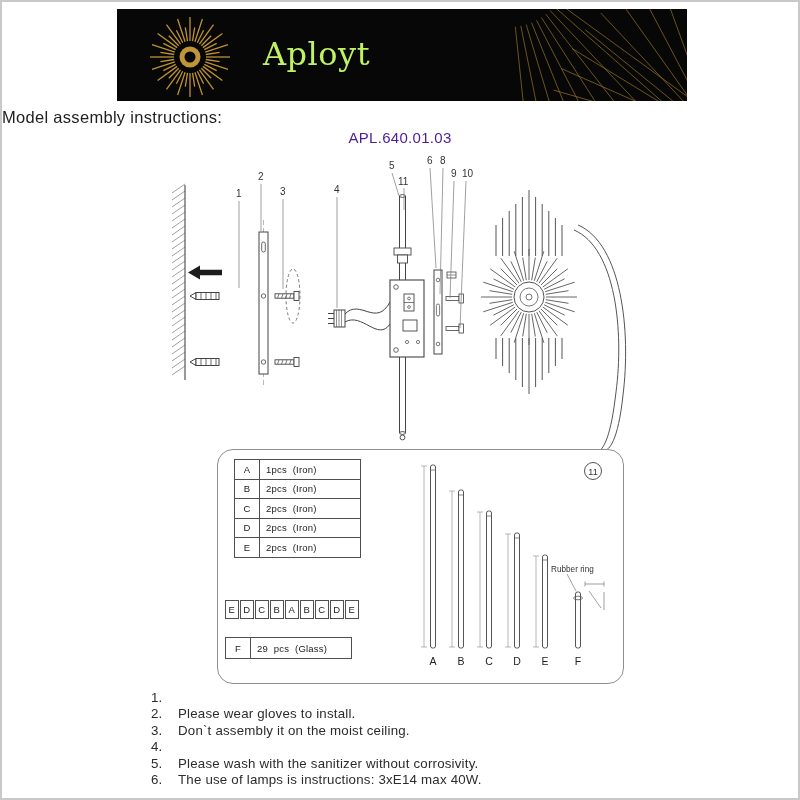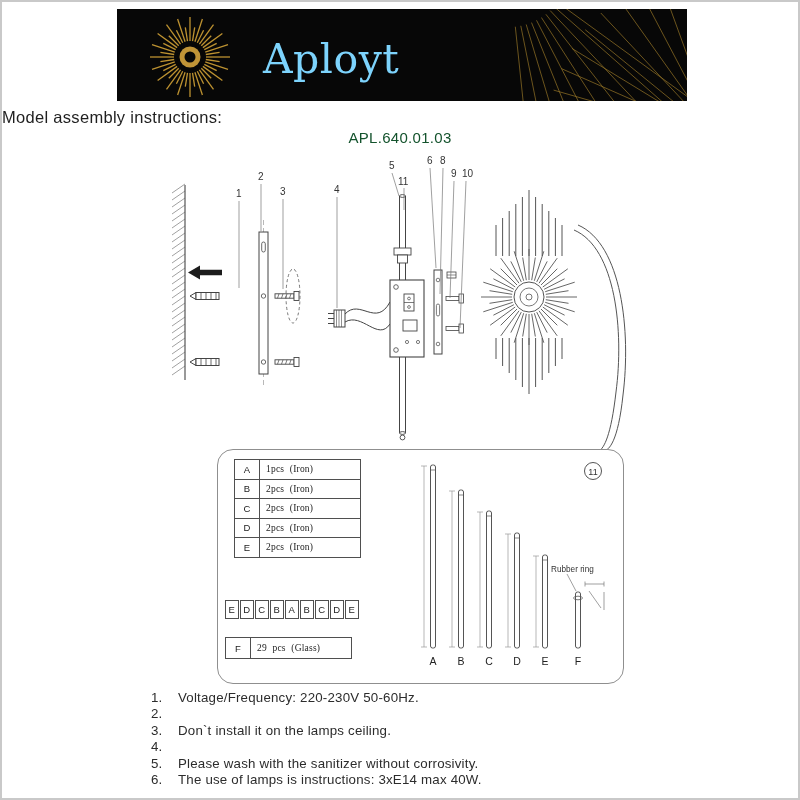--- a/index.html
+++ b/index.html
@@ -1,35 +1,35 @@
 <!DOCTYPE html>
 <html><head>
 <meta charset="utf-8">
 <style>
   * { margin:0; padding:0; box-sizing:border-box; }
   html,body { width:800px; height:800px; background:#ffffff; font-family:"Liberation Sans",sans-serif; }
   .page { position:relative; width:800px; height:800px; background:#fff; border:2px solid #c9c9c9; overflow:hidden; }
 
   .banner { position:absolute; left:115px; top:7px; width:570px; height:92px; background:#070707; overflow:hidden; }
   .logo-svg { position:absolute; left:28px; top:3px; }
-  .brand { position:absolute; left:146px; top:26px; font-family:"DejaVu Serif",serif; font-size:41px; color:#7dd3fc; letter-spacing:0.5px; }
+  .brand { position:absolute; left:146px; top:26px; font-family:"DejaVu Serif",serif; font-size:32px; color:#bef264; letter-spacing:0.5px; }
   .banner-rays { position:absolute; left:0; top:0; }
 
   .title { position:absolute; left:0; top:106px; width:100%; text-align:left; font-size:16.5px; color:#1f1f1f; letter-spacing:0.3px; }
-  .model { position:absolute; left:0; top:127px; width:100%; text-align:center; font-size:15px; color:#14532d; letter-spacing:0.3px; }
+  .model { position:absolute; left:0; top:127px; width:100%; text-align:center; font-size:15px; color:#4c1d95; letter-spacing:0.3px; }
 
   .assembly-svg { position:absolute; left:140px; top:150px; }
 
   .panel { position:absolute; left:215px; top:447px; width:407px; height:235px; border:1.5px solid #8f8f8f; border-radius:16px; background:#fff; }
   .parts-table { position:absolute; left:16px; top:9px; border-collapse:collapse; }
   .parts-table td { border:1px solid #4f4f4f; font-size:9.5px; color:#222; height:19.5px; }
   .glass-table { position:absolute; left:7px; top:187px; border-collapse:collapse; }
   .glass-table td { border:1px solid #4f4f4f; font-size:9.5px; color:#222; height:21px; }
   td.cell-letter { width:25px; text-align:center; }
-  td.cell-qty { width:101px; padding-left:6px; letter-spacing:0.2px; word-spacing:3px;font-family:Liberation Serif, serif; }
+  td.cell-qty { width:101px; padding-left:6px; letter-spacing:0.2px; word-spacing:3px; }
   .sequence { position:absolute; left:7px; top:150px; display:flex; gap:1.5px; }
   .seq-box { width:13.5px; height:19px; border:1px solid #4f4f4f; display:flex; align-items:center; justify-content:center; font-size:9.5px; color:#222; }
   .tube-svg { position:absolute; left:0; top:0; }
 
   .instructions { position:absolute; left:149px; top:688px; }
   .inst-row { display:flex; font-size:13.3px; line-height:16.4px; color:#2c2c2c; letter-spacing:0.2px; }
   .inst-num { width:27px; }
 
   svg text { font-family:"Liberation Sans",sans-serif; fill:#333; }
   .callout { font-size:10px; }
@@ -426,28 +426,28 @@
         <td class="cell-letter">F</td>
         <td class="cell-qty">29 pcs (Glass)</td>
       </tr>
     </tbody>
       </table>
   </div>
 
   <div class="instructions">
     <div class="inst-row">
       <span class="inst-num">1.</span>
-      <span class="inst-text">Voltage/Frequency: 220-230V 50-60Hz.</span>
     </div>
     <div class="inst-row">
       <span class="inst-num">2.</span>
+      <span class="inst-text">Please wear gloves to install.</span>
     </div>
     <div class="inst-row">
       <span class="inst-num">3.</span>
-      <span class="inst-text">Don`t install it on the lamps ceiling.</span>
+      <span class="inst-text">Don`t assembly it on the moist ceiling.</span>
     </div>
     <div class="inst-row">
       <span class="inst-num">4.</span>
     </div>
     <div class="inst-row">
       <span class="inst-num">5.</span>
       <span class="inst-text">Please wash with the sanitizer without corrosivity.</span>
     </div>
     <div class="inst-row">
       <span class="inst-num">6.</span>

